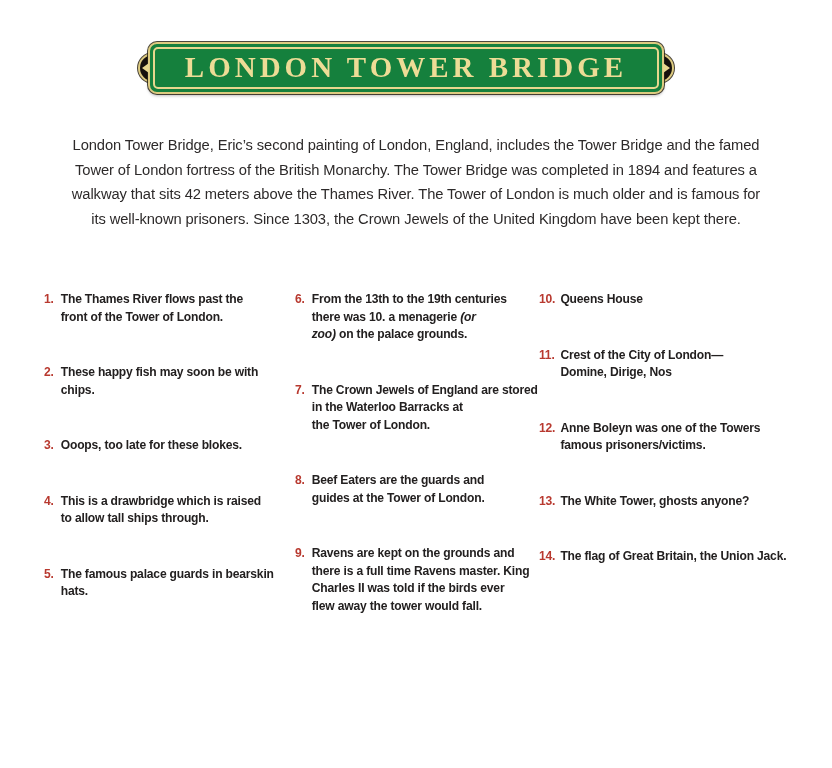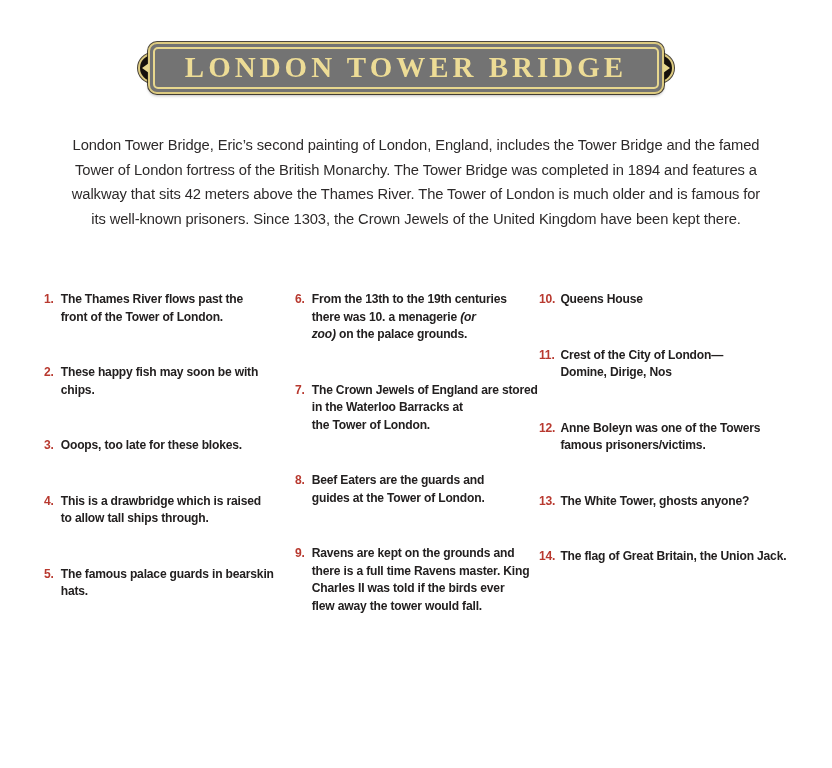--- a/index.html
+++ b/index.html
@@ -20,21 +20,21 @@
     background: #16110d;
     border: 2px solid #ddcb80;
     box-shadow: 0 0 0 1px rgba(45,38,26,0.85);
     transform: translateY(-50%);
     z-index: 0;
   }
   .bump-left  { left: -10px; }
   .bump-right { right: -10px; }
   .plate {
     position: absolute; inset: 0;
-    background: #737373;
+    background: #15803d;
     border: 2px solid #ddcb80;
     border-radius: 9px;
     box-shadow: 0 0 0 1px rgba(45,38,26,0.85), 0 2px 3px rgba(0,0,0,0.25);
     z-index: 1;
   }
   .plate-inner {
     position: absolute; inset: 3px;
     border: 2px solid #e7d78e;
     border-radius: 5px;
     display: flex; align-items: center; justify-content: center;

